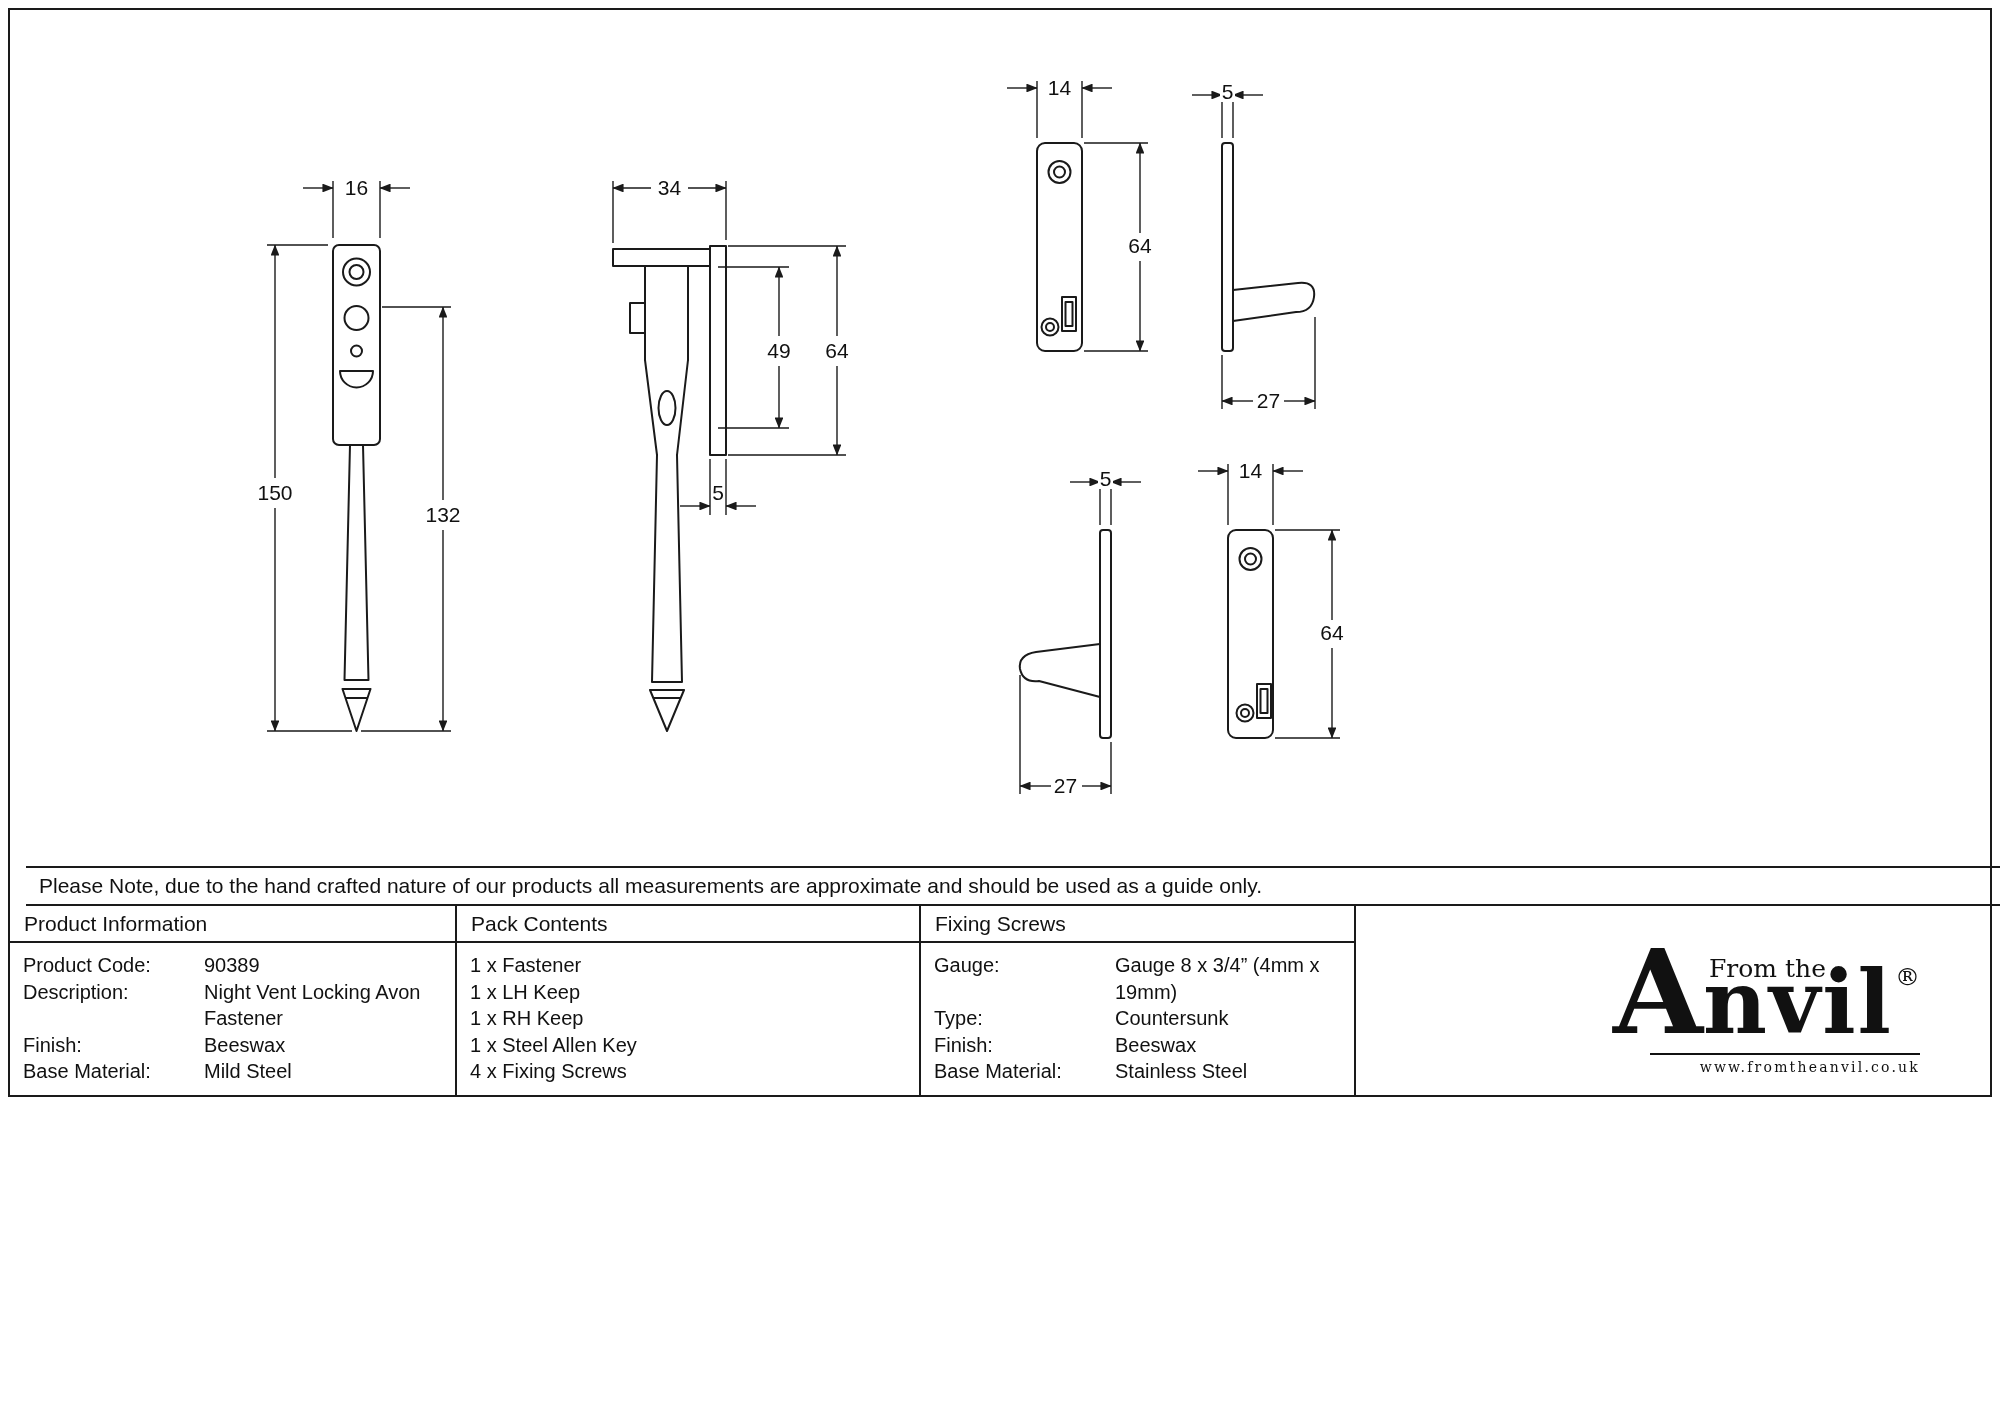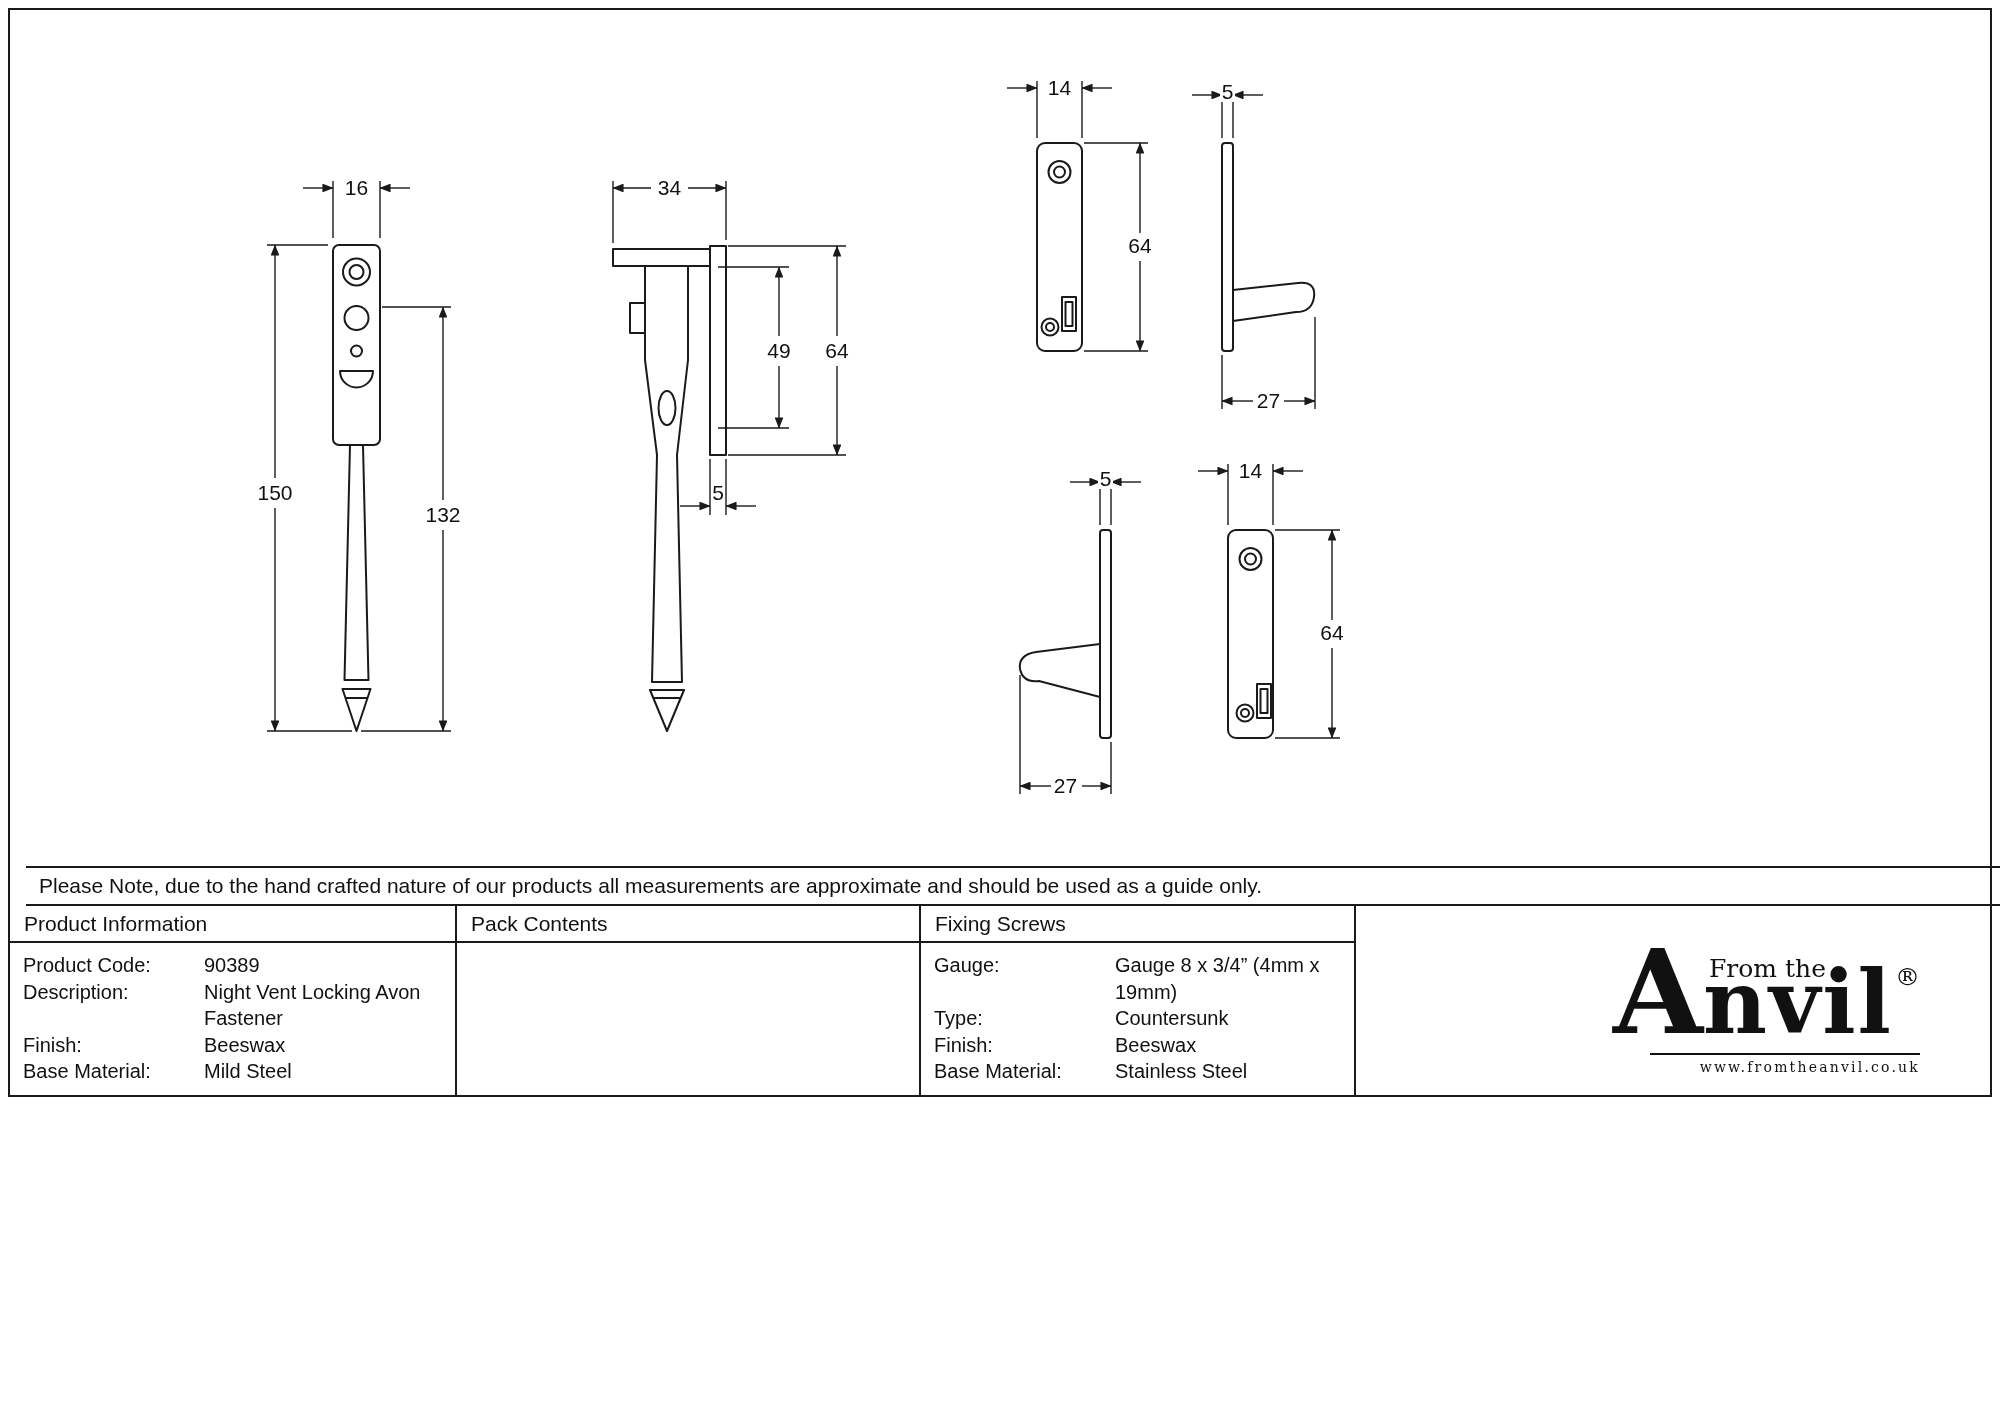--- a/index.html
+++ b/index.html
@@ -211,20 +211,27 @@
         </div>
         <div class="kv-row">
           <span class="kv-label">Base Material:</span>
           <span class="kv-value">Mild Steel</span>
         </div>
       </div>
     </div>
 
     <div class="col col-pack">
       <div class="col-header">Pack Contents</div>
+      <div class="col-body">
+        <div class="pack-item">1 x Fastener</div>
+        <div class="pack-item">1 x LH Keep</div>
+        <div class="pack-item">1 x RH Keep</div>
+        <div class="pack-item">1 x Steel Allen Key</div>
+        <div class="pack-item">4 x Fixing Screws</div>
+      </div>
     </div>
 
     <div class="col col-screws">
       <div class="col-header">Fixing Screws</div>
       <div class="col-body">
         <div class="kv-row">
           <span class="kv-label">Gauge:</span>
           <span class="kv-value">Gauge 8 x 3/4” (4mm x 19mm)</span>
         </div>
         <div class="kv-row">

